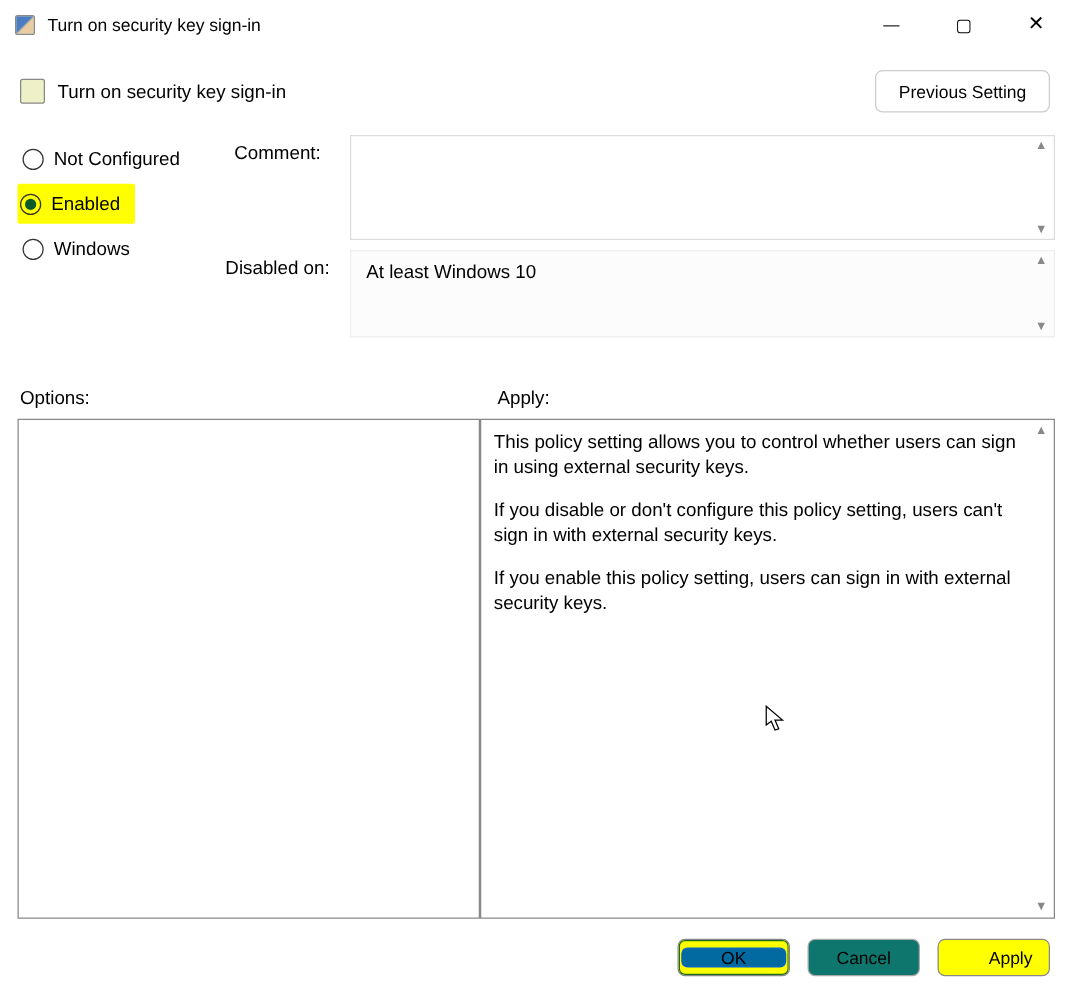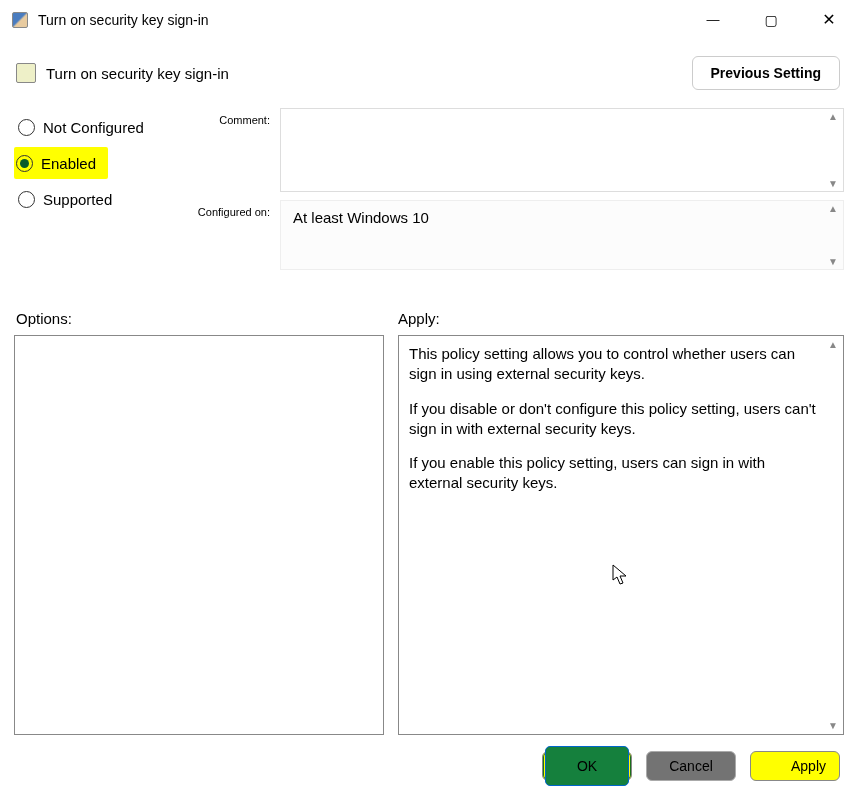--- a/index.html
+++ b/index.html
@@ -11,50 +11,50 @@
     .win-controls { display: flex; height: 100%; }
     .win-btn { width: 58px; height: 100%; display:flex; align-items:center; justify-content:center; }
     .win-btn.close { width: 58px; }
     .sym { font-family: inherit; font-size: 13px; line-height:1; }
 
     .content { padding: 0 14px; }
 
     .header-row { display:flex; align-items:center; margin-top: 16px; margin-bottom: 18px; }
     .header-icon { width: 20px; height: 20px; margin-right: 10px; border:1px solid #888; background:#eef0c8; border-radius:2px; margin-left:2px;}
     .header-title { flex:1; font-size:15px; }
-    .header-buttons { display:flex; gap:10px; margin-right: 4px; font-weight: bold;}
+    .header-buttons { display:flex; gap:10px; margin-right: 4px;}
     .btn { background:#fff; border:1px solid #ccc; border-radius:6px; height:34px; padding:0 18px; font-size:14px; cursor:default; display:flex; align-items:center; justify-content:center; }
 
     .top-grid { display:grid; grid-template-columns: 160px 106px 1fr; column-gap:0; row-gap:8px; align-items:start; }
     .radios { grid-column:1; grid-row:1 / span 3; padding-top:4px; }
     .radio-line { display:flex; align-items:center; height:30px; margin-bottom:6px; padding-left:4px; }
     .radio-outer { width:17px; height:17px; border:1px solid #333; border-radius:50%; margin-right:8px; display:flex; align-items:center; justify-content:center; flex-shrink:0; }
     .radio-dot { width:9px; height:9px; background:#0a5a2a; border-radius:50%; }
     .hl-enabled { background:#ffff00; display:inline-flex; align-items:center; height:32px; padding:0 12px 0 2px; border-radius:2px; }
     .radio-label { font-size:15px; }
 
-    .lbl-col { text-align:right; padding-right:10px; font-size:11px; padding-top:6px; }
+    .lbl-col { text-align:center; padding-right:10px; font-size:15px; padding-top:6px; }
     .comment-box { border:1px solid #ddd; height:84px; background:#fff; position:relative; }
     .supported-box { border:1px solid #eee; background:#fcfcfc; height:70px; padding:8px 12px; position:relative; font-size:15px; }
     .scroll-arrows { position:absolute; right:2px; top:2px; bottom:2px; width:16px; display:flex; flex-direction:column; justify-content:space-between; color:#888; font-size:10px; align-items:center; }
 
     .labels-row { display:flex; margin-top:32px; margin-bottom:8px; }
     .options-label { width:380px; padding-left:2px; font-size:15px; }
     .help-label { padding-left:4px; font-size:15px; }
 
-    .panes { display:flex; gap:14px; }
+    .panes { display:flex; gap:0; }
     .options-pane { width:370px; height:400px; border:1px solid #888; background:#fff; }
     .help-pane { flex:1; height:400px; border:1px solid #888; background:#fff; position:relative; padding:8px 22px 8px 10px; font-size:15px; line-height:1.35; }
     .help-pane p { margin:0 0 14px 0; }
     .help-scroll { position:absolute; right:2px; top:2px; bottom:2px; width:16px; display:flex; flex-direction:column; justify-content:space-between; color:#888; font-size:10px; align-items:center; }
 
     .footer { position:absolute; bottom:10px; right:18px; display:flex; gap:14px; }
-    .fbtn { width:90px; height:30px; border:1px solid #aaa; border-radius:6px; background:#737373; display:flex; align-items:center; justify-content:center; font-size:14px; }
+    .fbtn { width:90px; height:30px; border:1px solid #aaa; border-radius:6px; background:#0f766e; display:flex; align-items:center; justify-content:center; font-size:14px; }
     .fbtn.hl { background:#ffff00; border:1px solid #888; box-shadow: inset 0 0 0 1px #1a6f1a; }
-    .ok-inner { border:1px solid #0066cc; border-radius:5px; width:84px; height:40px; display:flex; align-items:center; justify-content:center; background:#15803d; }
+    .ok-inner { border:1px solid #0066cc; border-radius:5px; width:84px; height:16px; display:flex; align-items:center; justify-content:center; background:#0369a1; }
 
     .cursor { position:absolute; left:612px; top:564px; pointer-events:none; }
     .cursor svg { width:18px; height:22px; }
   </style>
 </head>
 <body>
 
 <div class="titlebar">
   <div class="titlebar-icon"></div>
   <div class="titlebar-title">Turn on security key sign-in</div>
@@ -90,34 +90,34 @@
       <div class="radio-line" style="padding-left:0;">
         <span class="hl-enabled">
           <span class="radio-outer">
               <span class="radio-dot"></span>
             </span>
           <span class="radio-label">Enabled</span>
         </span>
       </div>
       <div class="radio-line">
         <span class="radio-outer"></span>
-        <span class="radio-label">Supported</span>
+        <span class="radio-label">Windows</span>
       </div>
     </div>
 
     <div class="lbl-col">Comment:</div>
     <div class="comment-box">
       <span></span>
       <div class="scroll-arrows">
         <span>▲</span>
         <span>▼</span>
       </div>
     </div>
 
-    <div class="lbl-col" style="grid-row:2;">Configured on:</div>
+    <div class="lbl-col" style="grid-row:2;">Disabled on:</div>
     <div class="supported-box" style="grid-row:2;">
       <span>At least Windows 10</span>
       <div class="scroll-arrows">
         <span>▲</span>
         <span>▼</span>
       </div>
     </div>
   </div>
 
   <div class="labels-row">

